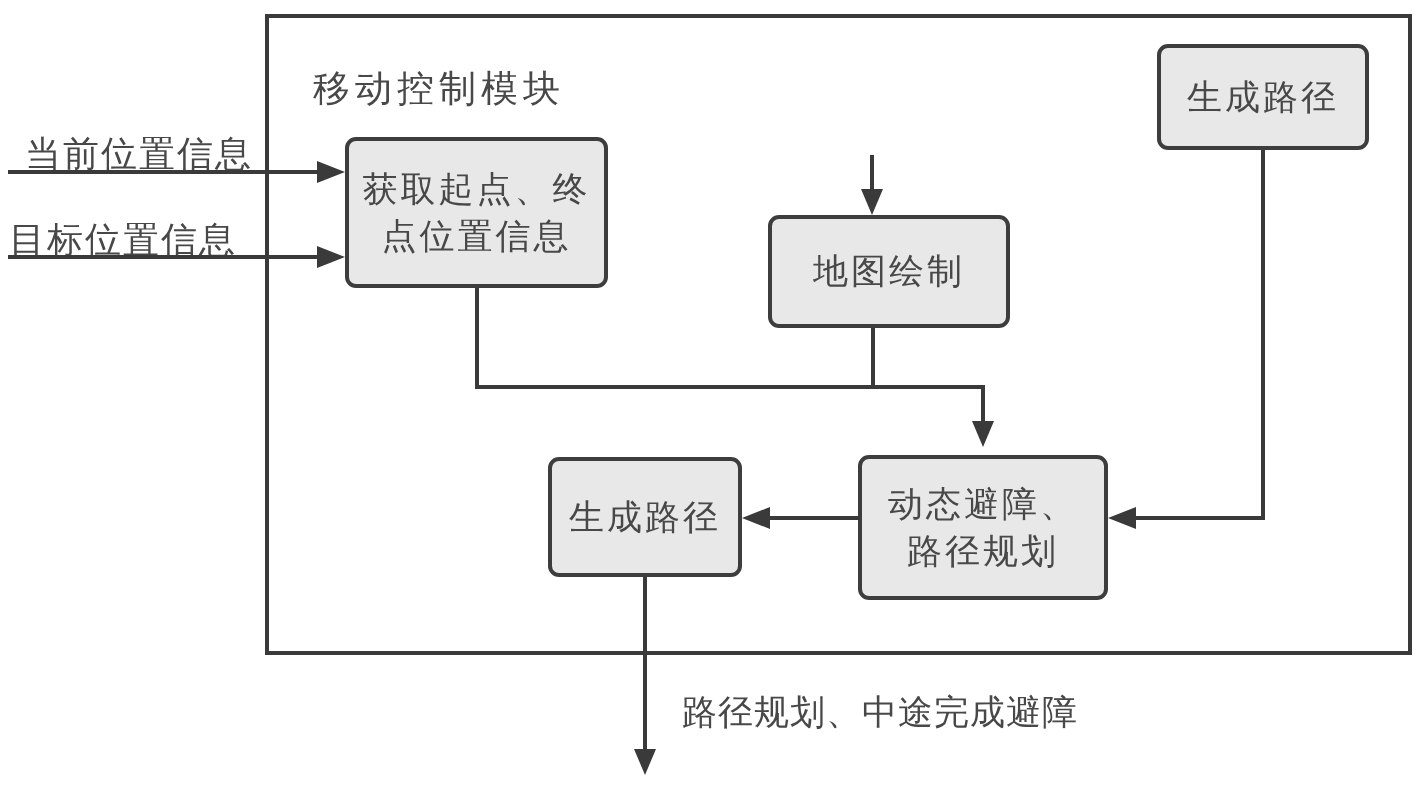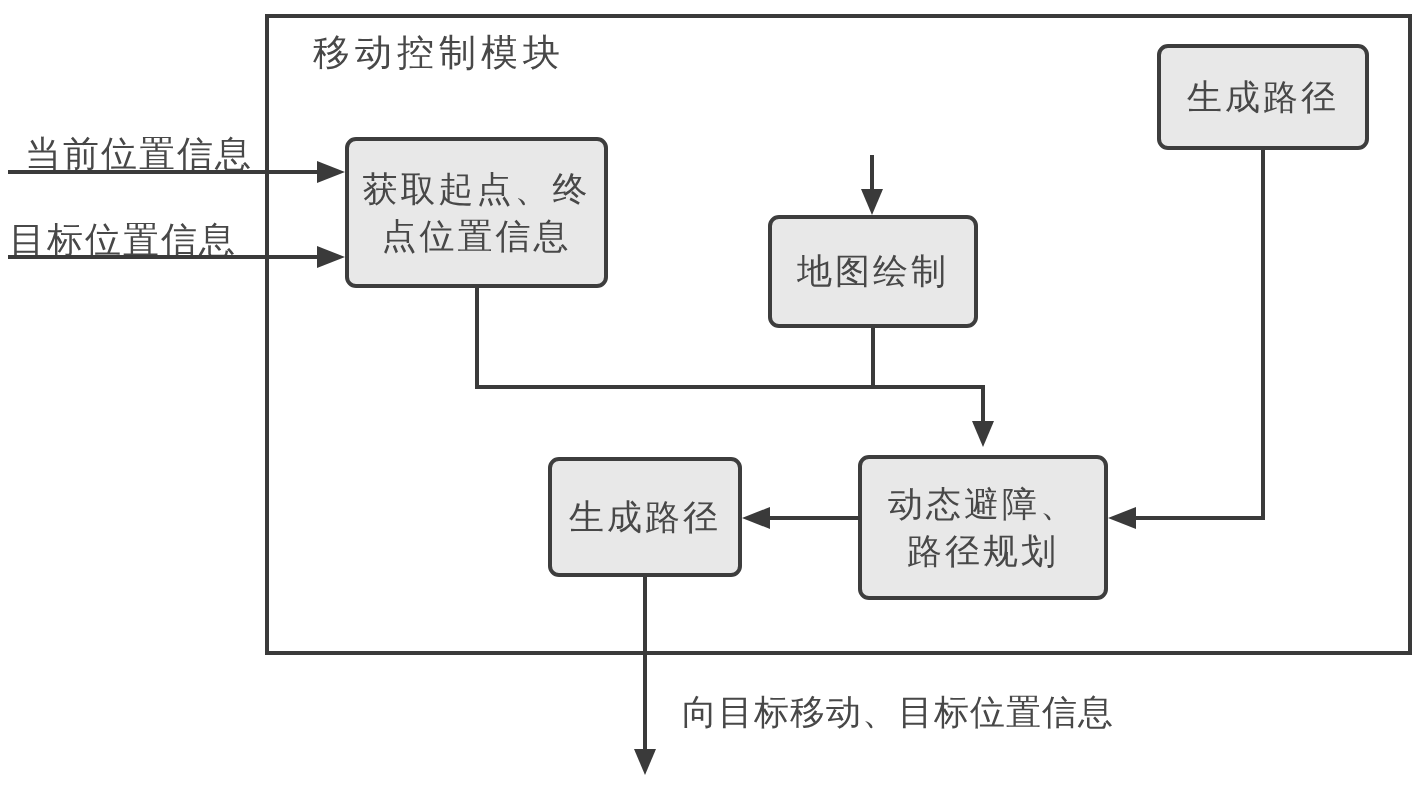--- a/index.html
+++ b/index.html
@@ -23,20 +23,21 @@
     background:transparent;
     box-sizing:border-box;
   }
   .title{
     position:absolute;
     font-size:37px;
     letter-spacing:5px;
     font-weight:500;
     color:var(--text);
     white-space:nowrap;
+    margin-top:36px;
   }
   .io-label{
     position:absolute;
     font-size:36px;
     letter-spacing:2px;
     color:var(--text);
     white-space:nowrap;
   }
   .node{
     position:absolute;
@@ -99,21 +100,21 @@
   <div class="arrow-right" style="left:317px;top:161px;"></div>
 
   <div class="io-label" style="left:9px;top:216px;font-family:Liberation Mono, monospace;">目标位置信息</div>
   <div class="hline" style="left:8px;top:255px;width:312px;"></div>
   <div class="arrow-right" style="left:317px;top:246px;"></div>
 
   <div class="node" style="left:345px;top:137px;width:263px;height:151px;">获取起点、终
 点位置信息</div>
 
 
-  <div class="node" style="left:768px;top:215px;width:210px;height:113px;">地图绘制</div>
+  <div class="node" style="left:768px;top:215px;width:242px;height:113px;">地图绘制</div>
 
   <div class="node" style="left:1157px;top:44px;width:212px;height:106px;">生成路径</div>
 
   <div class="node" style="left:858px;top:446px;width:250px;height:145px;margin-top:9px;">动态避障、
 路径规划</div>
 
   <div class="node" style="left:548px;top:457px;width:194px;height:120px;">生成路径</div>
 
   <div class="vline" style="left:870px;top:155px;height:36px;"></div>
   <div class="arrow-down" style="left:861px;top:189px;"></div>
@@ -126,15 +127,15 @@
 
   <div class="vline" style="left:1261px;top:150px;height:370px;"></div>
   <div class="hline" style="left:1134px;top:516px;width:131px;"></div>
   <div class="arrow-left" style="left:1108px;top:507px;"></div>
 
   <div class="hline" style="left:768px;top:516px;width:92px;"></div>
   <div class="arrow-left" style="left:742px;top:507px;"></div>
 
   <div class="vline" style="left:643px;top:577px;height:174px;"></div>
   <div class="arrow-down" style="left:634px;top:749px;"></div>
-  <div class="output-label" style="left:682px;top:689px;">向目标移动、目标位置信息</div>
+  <div class="output-label" style="left:682px;top:689px;">路径规划、中途完成避障</div>
 
 </div>
 
 </body></html>

